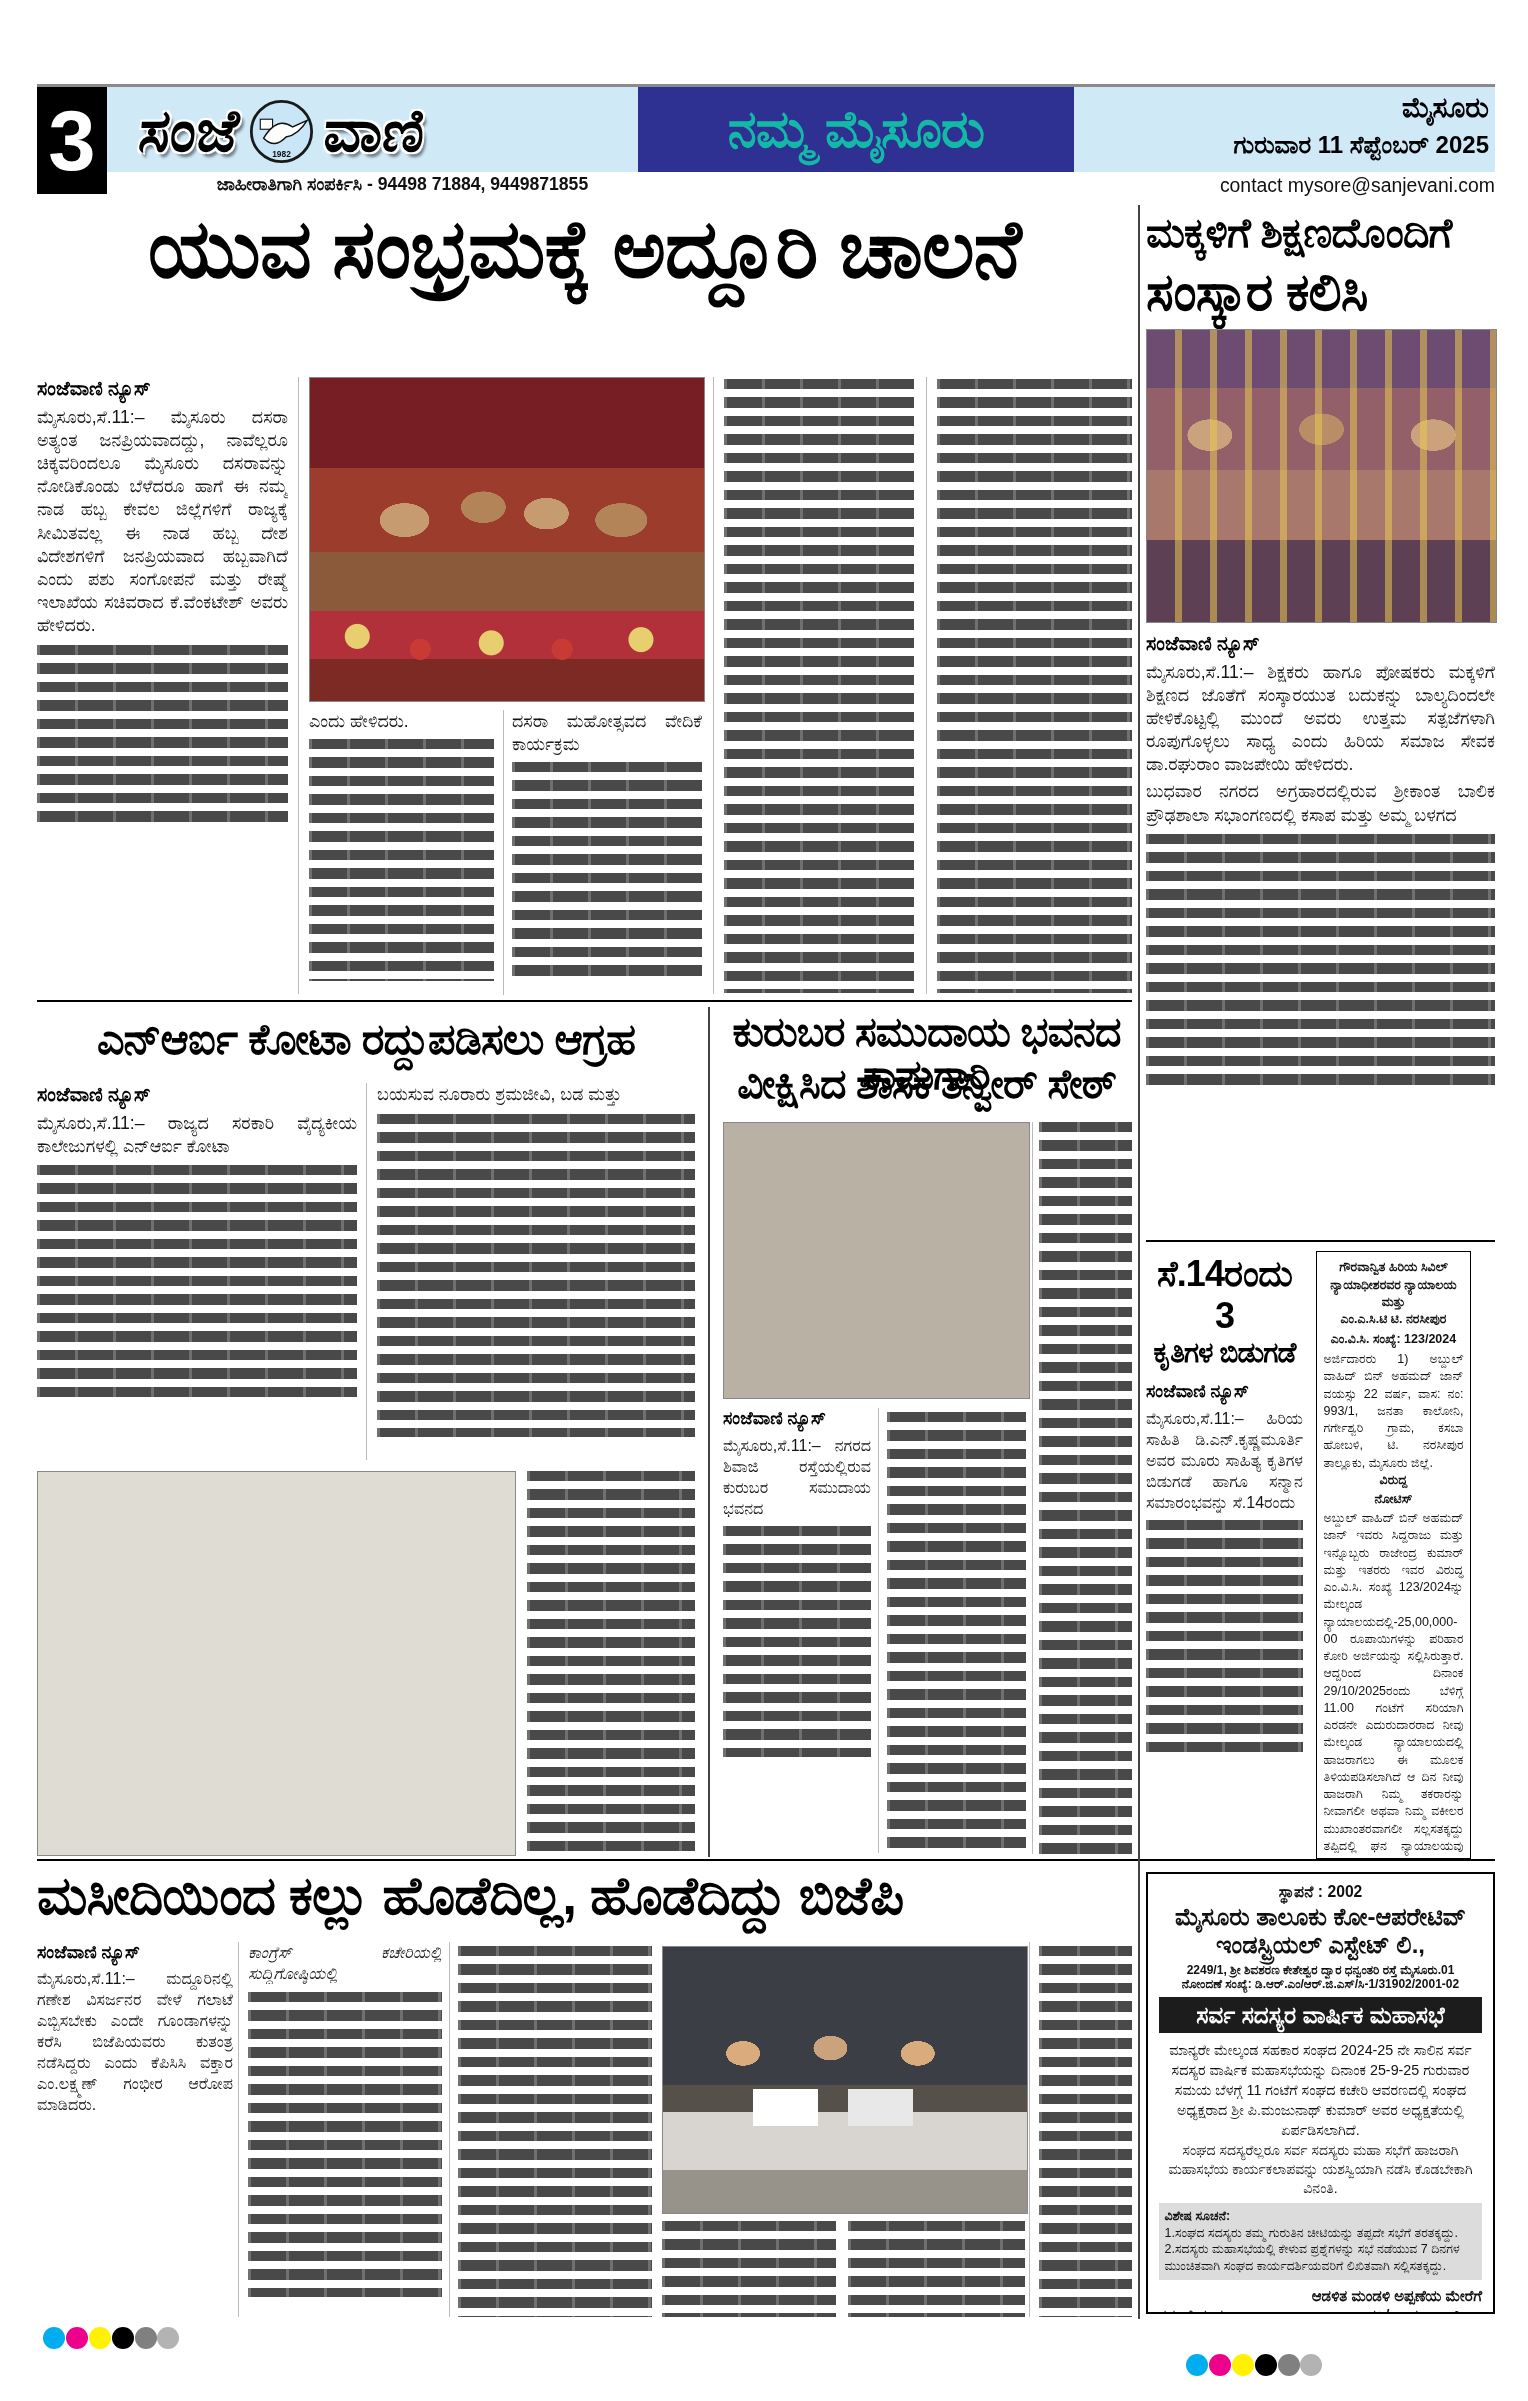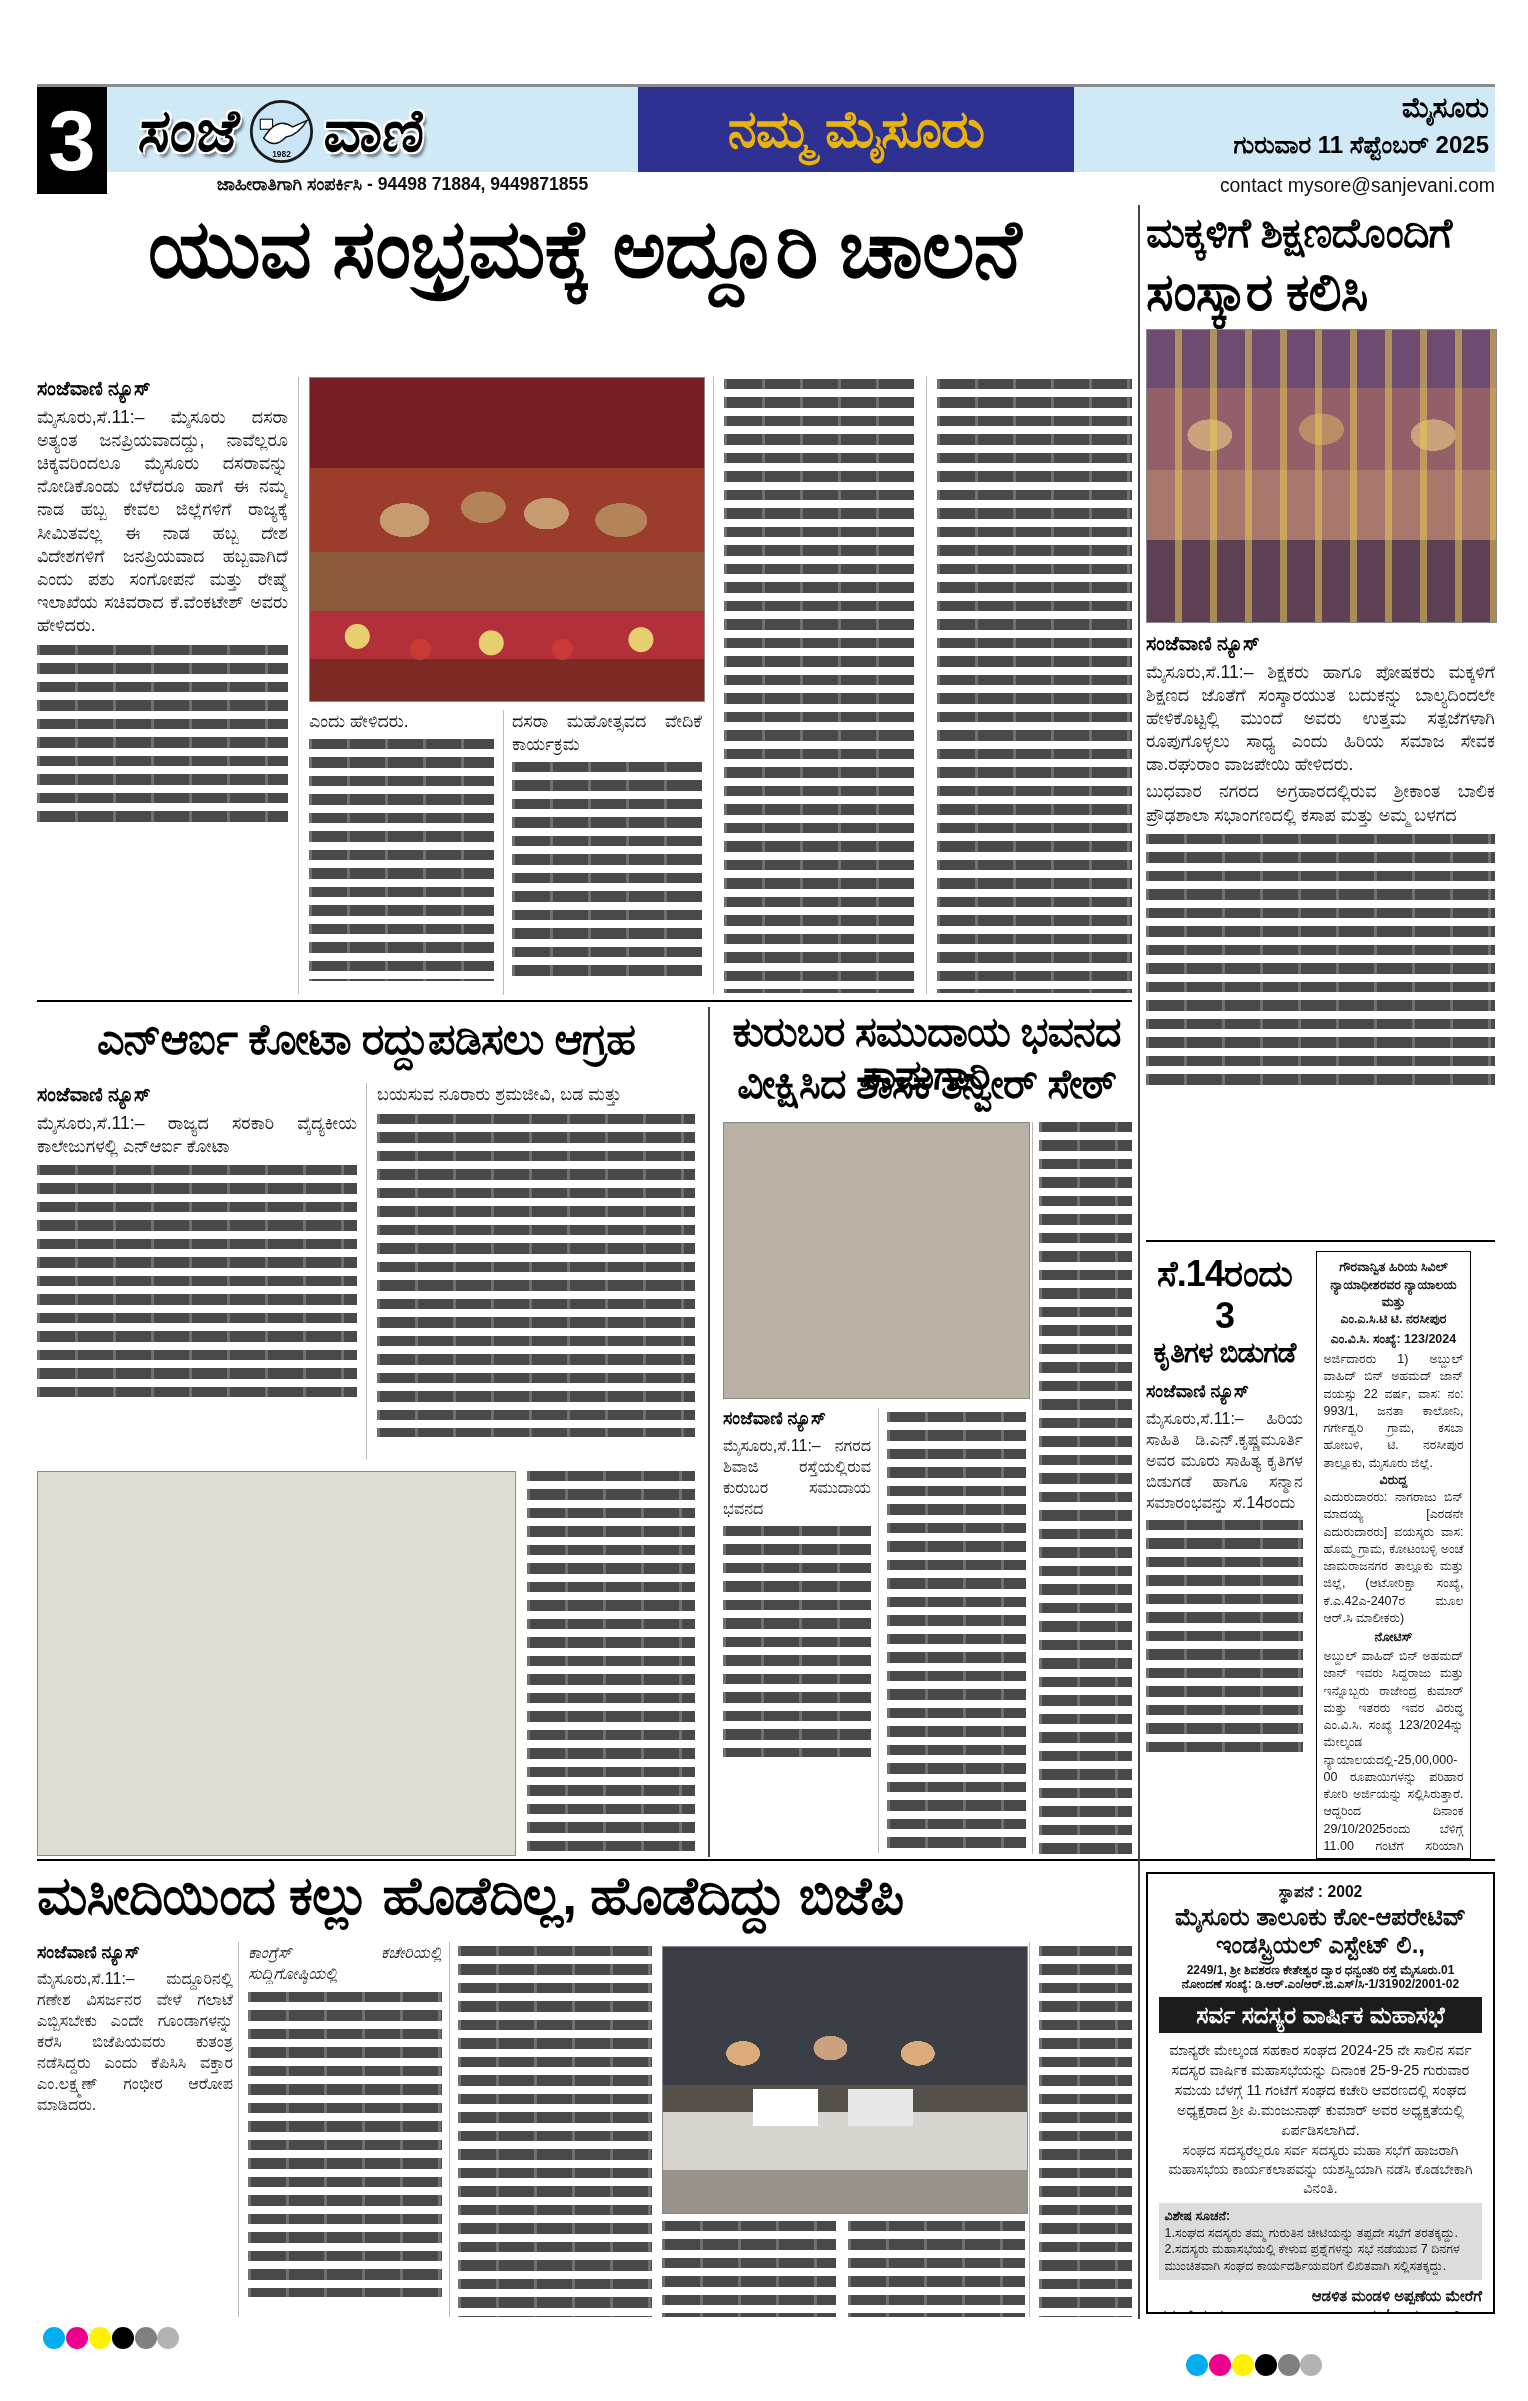--- a/index.html
+++ b/index.html
@@ -92,21 +92,21 @@
       </svg>
     </span>
     <span class="masthead-word">ವಾಣಿ</span>
   </div>
 
   <div class="abs" style="left:107px;top:172px;width:591px;height:24px;background:#fff;display:flex;align-items:center;justify-content:center;">
     <span style="font-size:17.6px;font-weight:bold;color:#111;">ಜಾಹೀರಾತಿಗಾಗಿ ಸಂಪರ್ಕಿಸಿ - 94498 71884, 9449871855</span>
   </div>
 
   <div class="abs" style="left:638px;top:87px;width:436px;height:85px;background:#2e3192;display:flex;align-items:center;justify-content:center;">
-    <span style="color:#eab308;font-weight:bold;font-size:52px;letter-spacing:-0.9px;">ನಮ್ಮ ಮೈಸೂರು</span>
+    <span style="color:#14b8a6;font-weight:bold;font-size:52px;letter-spacing:-0.9px;">ನಮ್ಮ ಮೈಸೂರು</span>
   </div>
 
   <div class="abs" style="left:1081px;top:92px;width:408px;text-align:right;font-size:28px;font-weight:bold;color:#000;">ಮೈಸೂರು</div>
   <div class="abs" style="left:1081px;top:131px;width:408px;text-align:right;font-size:24px;font-weight:bold;color:#000;">ಗುರುವಾರ 11 ಸೆಪ್ಟೆಂಬರ್ 2025</div>
   <div class="abs" style="left:1081px;top:174px;width:414px;text-align:right;font-size:19.4px;color:#111;">contact mysore@sanjevani.com</div>
 
   <div class="abs headline" style="left:37px;top:207px;width:1095px;height:113px;font-size:81px;text-align:center;line-height:1.05;">ಯುವ ಸಂಭ್ರಮಕ್ಕೆ ಅದ್ದೂರಿ ಚಾಲನೆ</div>
 
 
   <div class="abs" style="left:37px;top:377px;width:251px;height:617px;overflow:hidden;">
@@ -210,21 +210,20 @@
     <div class="gk" style="width:100%;height:240px;margin-top:7.4px;"></div>
   </div>
 
   <div class="abs noticebox" style="left:1316px;top:1251px;width:155px;height:608px;">
     <div class="center" style="font-weight:bold;">ಗೌರವಾನ್ವಿತ ಹಿರಿಯ ಸಿವಿಲ್</div>
     <div class="center" style="font-weight:bold;">ನ್ಯಾಯಾಧೀಶರವರ ನ್ಯಾಯಾಲಯ ಮತ್ತು</div>
     <div class="center" style="font-weight:bold;">ಎಂ.ಎ.ಸಿ.ಟಿ ಟಿ. ನರಸೀಪುರ</div>
     <div class="center" style="font-weight:bold;margin:2.8px 0;">ಎಂ.ವಿ.ಸಿ. ಸಂಖ್ಯೆ: 123/2024</div>
     <div>ಅರ್ಜಿದಾರರು 1) ಅಬ್ದುಲ್ ವಾಹಿದ್ ಬಿನ್ ಅಹಮದ್ ಜಾನ್ ವಯಸ್ಸು 22 ವರ್ಷ, ವಾಸ: ನಂ: 993/1, ಜನತಾ ಕಾಲೋನಿ, ಗರ್ಗೇಶ್ವರಿ ಗ್ರಾಮ, ಕಸಬಾ ಹೋಬಳಿ, ಟಿ. ನರಸೀಪುರ ತಾಲ್ಲೂಕು, ಮೈಸೂರು ಜಿಲ್ಲೆ.</div>
     <div class="center" style="font-weight:bold;">ವಿರುದ್ದ</div>
-    <div>ಎದುರುದಾರರು: ನಾಗರಾಜು ಬಿನ್ ಮಾದಯ್ಯ [ಎರಡನೇ ಎದುರುದಾರರು] ವಯಸ್ಕರು ವಾಸ: ಹೊಮ್ಮ ಗ್ರಾಮ, ಕೋಟಂಬಳ್ಳಿ ಅಂಚೆ ಜಾಮರಾಜನಗರ ತಾಲ್ಲೂಕು ಮತ್ತು ಜಿಲ್ಲೆ, (ಆಟೋರಿಕ್ಷಾ ಸಂಖ್ಯೆ, ಕೆ.ಎ.42ಎ-2407ರ ಮೂಲ ಆರ್.ಸಿ ಮಾಲೀಕರು)</div>
     <div class="center" style="font-weight:bold;margin:1.8px 0;">ನೋಟಿಸ್</div>
     <div>ಅಬ್ದುಲ್ ವಾಹಿದ್ ಬಿನ್ ಅಹಮದ್ ಜಾನ್ ಇವರು ಸಿದ್ದರಾಜು ಮತ್ತು ಇನ್ನೊಬ್ಬರು ರಾಜೇಂದ್ರ ಕುಮಾರ್ ಮತ್ತು ಇತರರು ಇವರ ವಿರುದ್ಧ ಎಂ.ವಿ.ಸಿ. ಸಂಖ್ಯೆ 123/2024ನ್ನು ಮೇಲ್ಕಂಡ ನ್ಯಾಯಾಲಯದಲ್ಲಿ-25,00,000-00 ರೂಪಾಯಿಗಳನ್ನು ಪರಿಹಾರ ಕೋರಿ ಅರ್ಜಿಯನ್ನು ಸಲ್ಲಿಸಿರುತ್ತಾರೆ. ಆದ್ದರಿಂದ ದಿನಾಂಕ 29/10/2025ರಂದು ಬೆಳಿಗ್ಗೆ 11.00 ಗಂಟೆಗೆ ಸರಿಯಾಗಿ ಎರಡನೇ ಎದುರುದಾರರಾದ ನೀವು ಮೇಲ್ಕಂಡ ನ್ಯಾಯಾಲಯದಲ್ಲಿ ಹಾಜರಾಗಲು ಈ ಮೂಲಕ ತಿಳಿಯಪಡಿಸಲಾಗಿದೆ ಆ ದಿನ ನೀವು ಹಾಜರಾಗಿ ನಿಮ್ಮ ತಕರಾರನ್ನು ನೀವಾಗಲೀ ಅಥವಾ ನಿಮ್ಮ ವಕೀಲರ ಮುಖಾಂತರವಾಗಲೀ ಸಲ್ಲಸತಕ್ಕದ್ದು ತಪ್ಪಿದಲ್ಲಿ ಘನ ನ್ಯಾಯಾಲಯವು ನಿಮ್ಮ ವಿರುದ್ಧ ಏಕಪಕ್ಷಿಯವಾಗಿ ತೀರ್ಮಾನವನ್ನು ತೆಗೆದುಕೊಳ್ಳುತ್ತದೆಂದು ತಿಳಿಯತಕ್ಕದ್ದು.</div>
 
   </div>
 
   <div class="abs adbox" style="left:1146px;top:1872px;width:349px;height:442px;">
     <div class="center" style="font-weight:bold;font-size:15.7px;">ಸ್ಥಾಪನೆ : 2002</div>
     <div class="center" style="font-weight:bold;font-size:24px;margin-top:1.8px;">ಮೈಸೂರು ತಾಲೂಕು ಕೋ-ಆಪರೇಟಿವ್</div>
     <div class="center" style="font-weight:bold;font-size:24px;">ಇಂಡಸ್ಟ್ರಿಯಲ್ ಎಸ್ಟೇಟ್ ಲಿ.,</div>
     <div class="center" style="font-weight:bold;font-size:12px;margin-top:3.7px;">2249/1, ಶ್ರೀ ಶಿವಶರಣ ಕೇತೇಶ್ವರ ದ್ವಾರ ಧನ್ವಂತರಿ ರಸ್ತೆ ಮೈಸೂರು.01</div>

